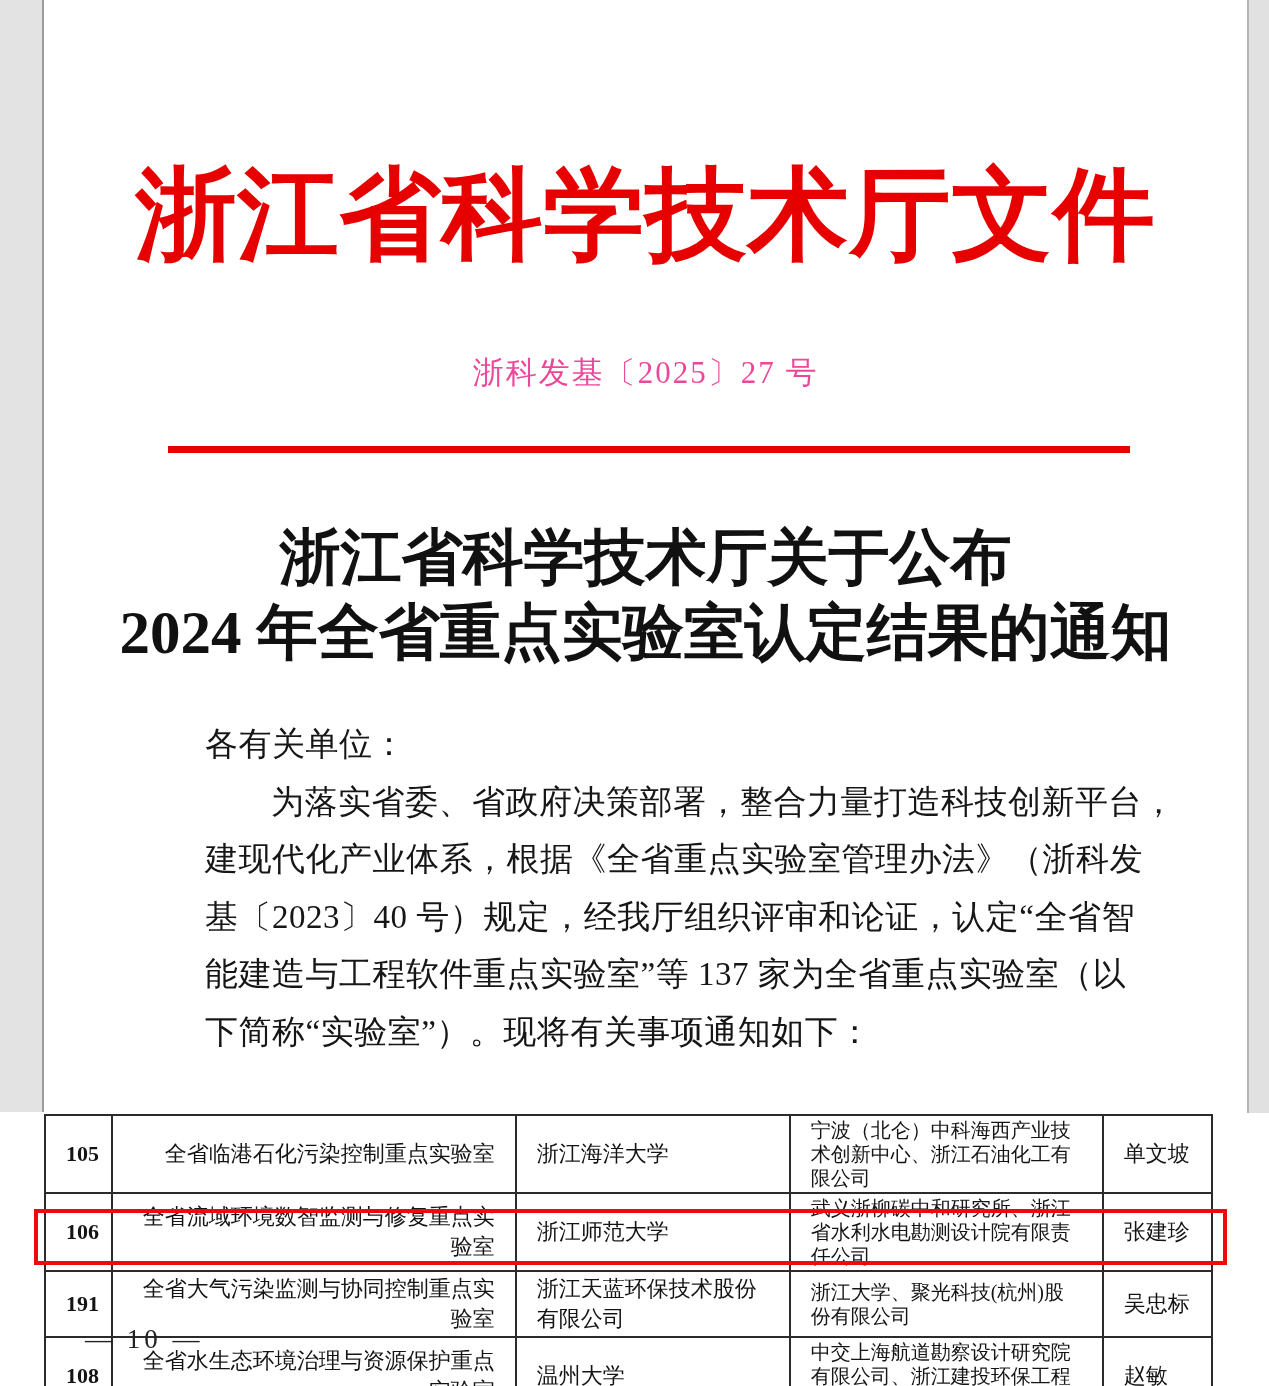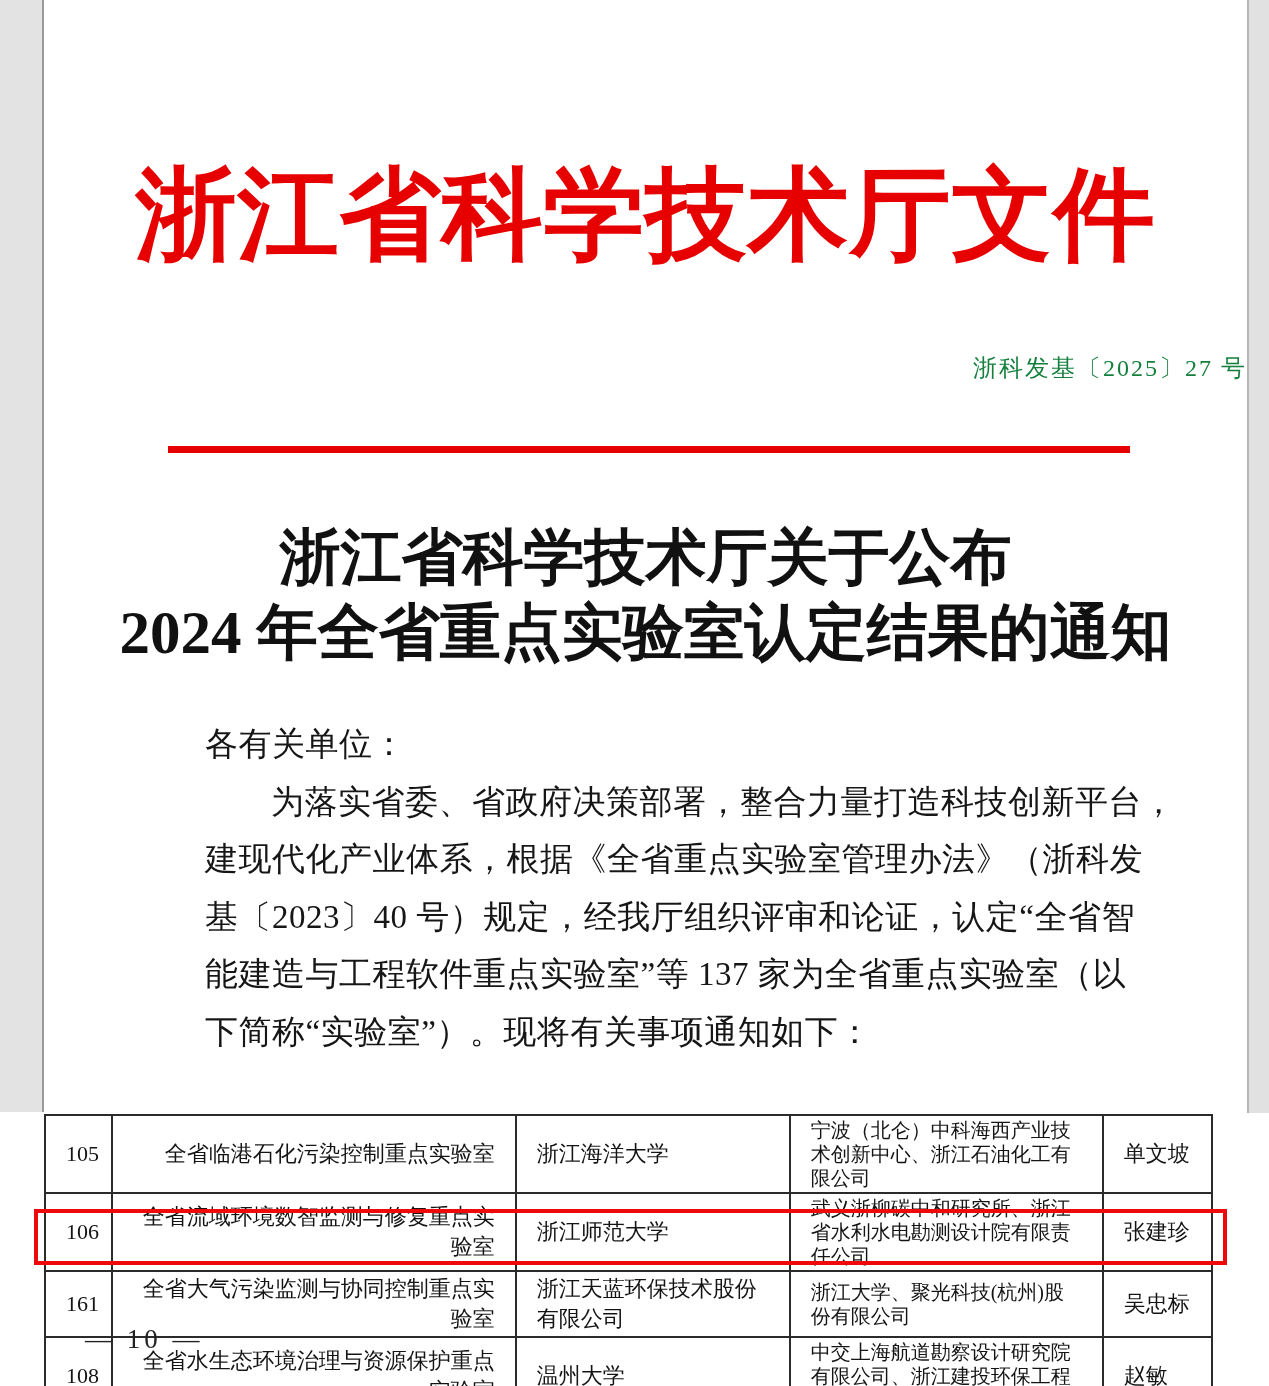--- a/index.html
+++ b/index.html
@@ -34,24 +34,24 @@
     position: absolute; left: 0; top: 148px; width: 100%;
     text-align: center;
     font-size: 101px;
     font-weight: 900;
     letter-spacing: 1px;
     color: #e60000;
     white-space: nowrap;
   }
   .doc-number {
     position: absolute; left: 0; top: 352px; width: 100%;
-    text-align: right;
-    font-size: 24px;
+    text-align: center;
+    font-size: 31px;
     letter-spacing: 2px;
-    color: #15803d;
+    color: #ec4899;
   }
   .red-rule {
     position: absolute; left: 124px; top: 446px;
     width: 962px; height: 7px;
     background: #e60000;
   }
   .subtitle {
     position: absolute; left: 0; top: 520px; width: 100%;
     text-align: center;
     font-size: 61px;
@@ -80,21 +80,21 @@
     border-collapse: collapse;
     table-layout: fixed;
     font-size: 22px;
     color: #141414;
   }
   table.result-table td {
     border: 2px solid #2b2b2b;
     padding: 2px 20px;
     overflow: hidden;
   }
-  td.col-no    { width: 66px;  text-align: center; }
+  td.col-no    { width: 66px;  text-align: center; font-weight: bold; }
   td.col-lab   { width: 400px; text-align: right; padding-left: 18px; }
   td.col-org   { width: 271px; text-align: left; padding-left: 18px; }
   td.col-partner { width: 310px; text-align: left; font-size: 20px; line-height: 24px; padding-left: 10px; }
   td.col-dir   { width: 108px; text-align: left; }
   tr.row-105 { height: 49px; }
   tr.row-106 { height: 48px; }
   tr.row-107 { height: 52px; }
   tr.row-108 { height: 45px; }
   .highlight-box {
     position: absolute;
@@ -146,21 +146,21 @@
         <td class="col-dir">单文坡</td>
       </tr>
       <tr class="row-106">
         <td class="col-no">106</td>
         <td class="col-lab">全省流域环境数智监测与修复重点实验室</td>
         <td class="col-org">浙江师范大学</td>
         <td class="col-partner">武义浙柳碳中和研究所、浙江省水利水电勘测设计院有限责任公司</td>
         <td class="col-dir">张建珍</td>
       </tr>
       <tr class="row-107">
-        <td class="col-no">161</td>
+        <td class="col-no">191</td>
         <td class="col-lab">全省大气污染监测与协同控制重点实验室</td>
         <td class="col-org">浙江天蓝环保技术股份有限公司</td>
         <td class="col-partner">浙江大学、聚光科技(杭州)股份有限公司</td>
         <td class="col-dir">吴忠标</td>
       </tr>
       <tr class="row-108">
         <td class="col-no">108</td>
         <td class="col-lab">全省水生态环境治理与资源保护重点实验室</td>
         <td class="col-org">温州大学</td>
         <td class="col-partner">中交上海航道勘察设计研究院有限公司、浙江建投环保工程有限公司</td>

